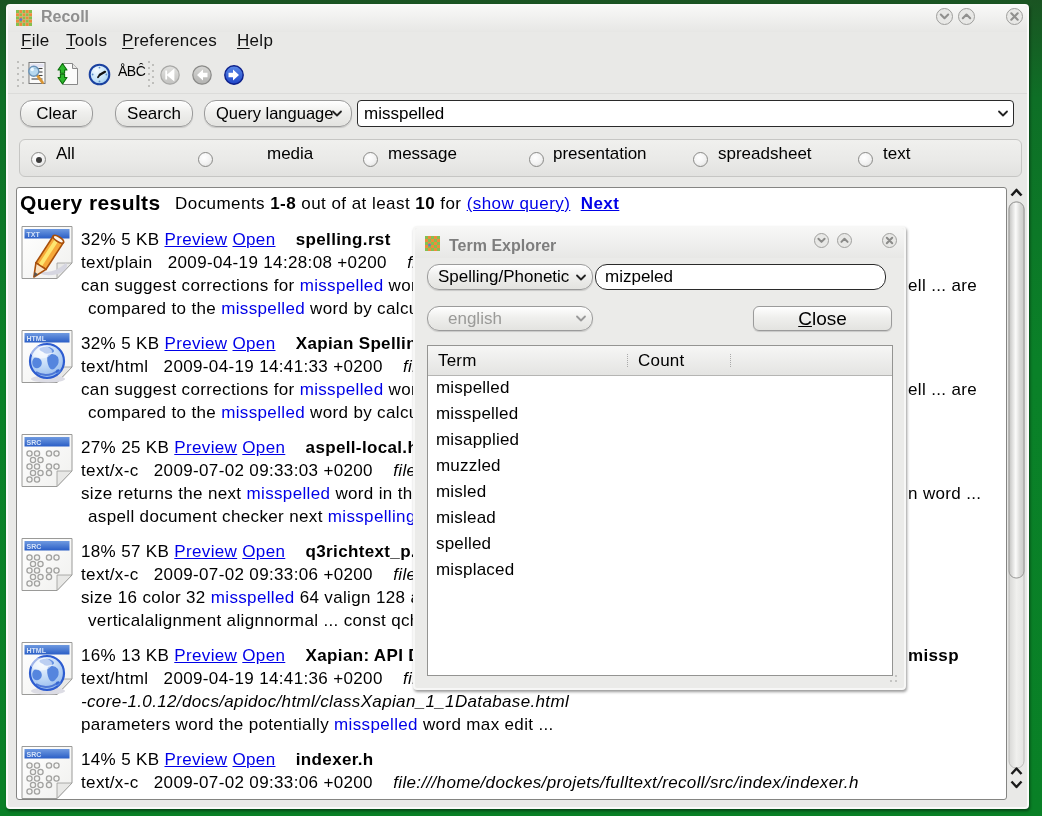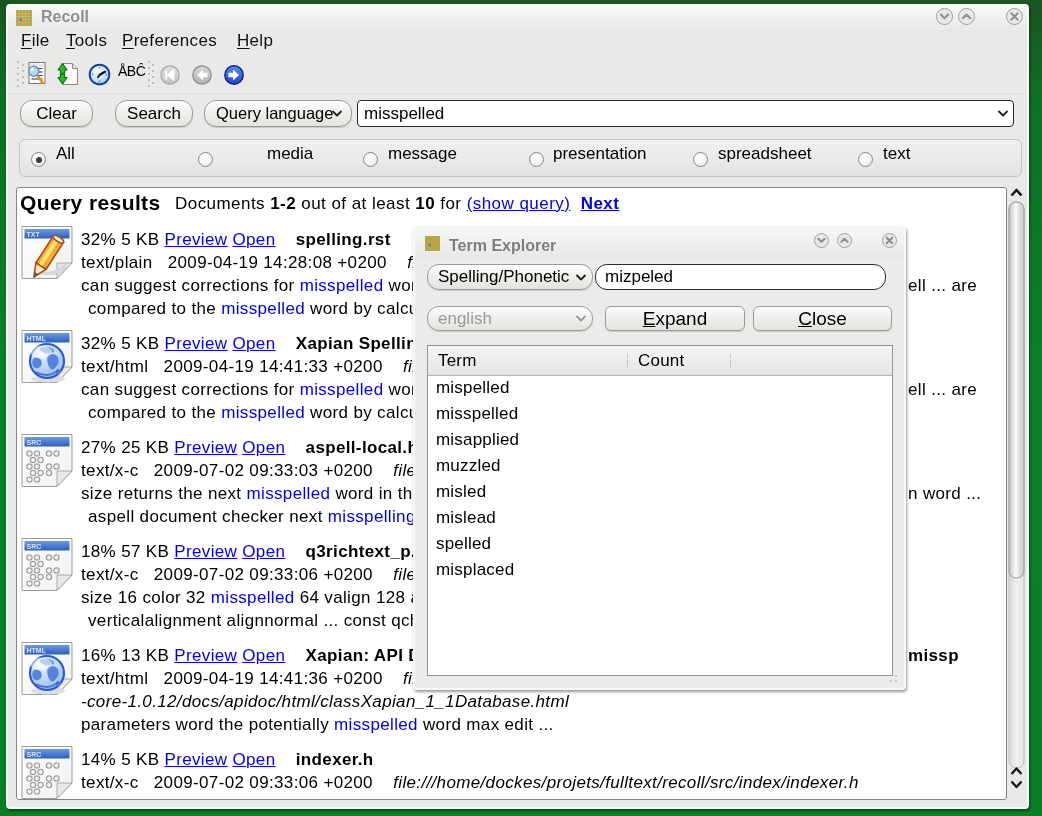--- a/index.html
+++ b/index.html
@@ -222,21 +222,21 @@
  <div class="radio" style="left:509px;"></div>
     <div class="rlabel" style="left:533px;">presentation</div>
  <div class="radio" style="left:673px;"></div>
     <div class="rlabel" style="left:698px;">spreadsheet</div>
  <div class="radio" style="left:838px;"></div>
     <div class="rlabel" style="left:863px;">text</div>
 </div>
 
 <div id="results">
 <div class="rl" style="left:3px;top:5px;font-size:21px;font-weight:bold;letter-spacing:0.4px;">Query results</div>
-<div class="rl" style="left:158px;top:6px;letter-spacing:0.45px;">Documents <b>1-2</b> out of at least <b>10</b> for <a>(show query)</a>&nbsp;&nbsp;<a style="font-weight:bold;">Next</a></div>
+<div class="rl" style="left:158px;top:6px;letter-spacing:0.45px;">Documents <b>1-8</b> out of at least <b>10</b> for <a>(show query)</a>&nbsp;&nbsp;<a style="font-weight:bold;">Next</a></div>
 
 <svg class="abs" style="left:3px;top:37px" width="54" height="56" viewBox="0 0 54 56">
 <defs>
 <linearGradient id="bandgTXT0" x1="0" y1="0" x2="0" y2="1">
  <stop offset="0" stop-color="#6f9ae0"></stop>
           <stop offset="1" stop-color="#2a5ec6"></stop>
 </linearGradient>
 <linearGradient id="pagegTXT0" x1="0" y1="0" x2="1" y2="1">
  <stop offset="0" stop-color="#ffffff"></stop>
           <stop offset="1" stop-color="#f0f0ee"></stop>
@@ -507,26 +507,25 @@
   <path d="M73.8 5.8 L79.2 11.2 M79.2 5.8 L73.8 11.2" fill="none" stroke="#8b8b89" stroke-width="2" stroke-linecap="round"></path>
  </svg>
 
  <div class="btn" style="left:12px;top:36px;width:164px;height:24px;line-height:24px;text-align:left;font-size:17px;"><span style="margin-left:10px;">Spelling/Phonetic</span>
   <svg class="chev" style="right:5px;top:9px" width="12" height="8">
         <path d="M2 1.5 L6 5.5 L10 1.5" fill="none" stroke="#222" stroke-width="1.8" stroke-linecap="round" stroke-linejoin="round"></path>
       </svg>
  </div>
  <div class="inp" style="left:180px;top:36px;width:289px;height:24px;line-height:24px;border-radius:12px;"><span style="margin-left:9px;">mizpeled</span></div>
 
- <div class="btn" style="left:12px;top:78px;width:164px;height:23px;line-height:23px;text-align:left;font-size:17px;color:#9a9a98;"><span style="margin-left:10px;">english</span>
+ <div class="btn" style="left:12px;top:78px;width:164px;height:23px;line-height:23px;text-align:left;font-size:17px;color:#9a9a98;"><span style="margin-left:20px;">english</span>
   <svg class="chev" style="right:5px;top:8px" width="12" height="8">
         <path d="M2 1.5 L6 5.5 L10 1.5" fill="none" stroke="#999" stroke-width="1.8" stroke-linecap="round" stroke-linejoin="round"></path>
       </svg>
  </div>
- <div class="dbtn" style="left:190px;top:78px;width:138px;height:23px;line-height:23px;"><u>E</u>xpand</div>
  <div class="dbtn" style="left:338px;top:78px;width:137px;height:23px;line-height:23px;"><u>C</u>lose</div>
 
  <div id="dtable">
   <div id="dthead">
    <div class="drow" style="top:5px;">Term</div>
    <div class="drow" style="left:210px;top:5px;">Count</div>
    <div style="position:absolute;left:199px;top:8px;width:2px;height:13px;border-left:1px dotted #aaa;"></div>
    <div style="position:absolute;left:302px;top:8px;width:2px;height:13px;border-left:1px dotted #aaa;"></div>
   </div>
   <div class="drow" style="left:8px;top:32px;">mispelled</div>

